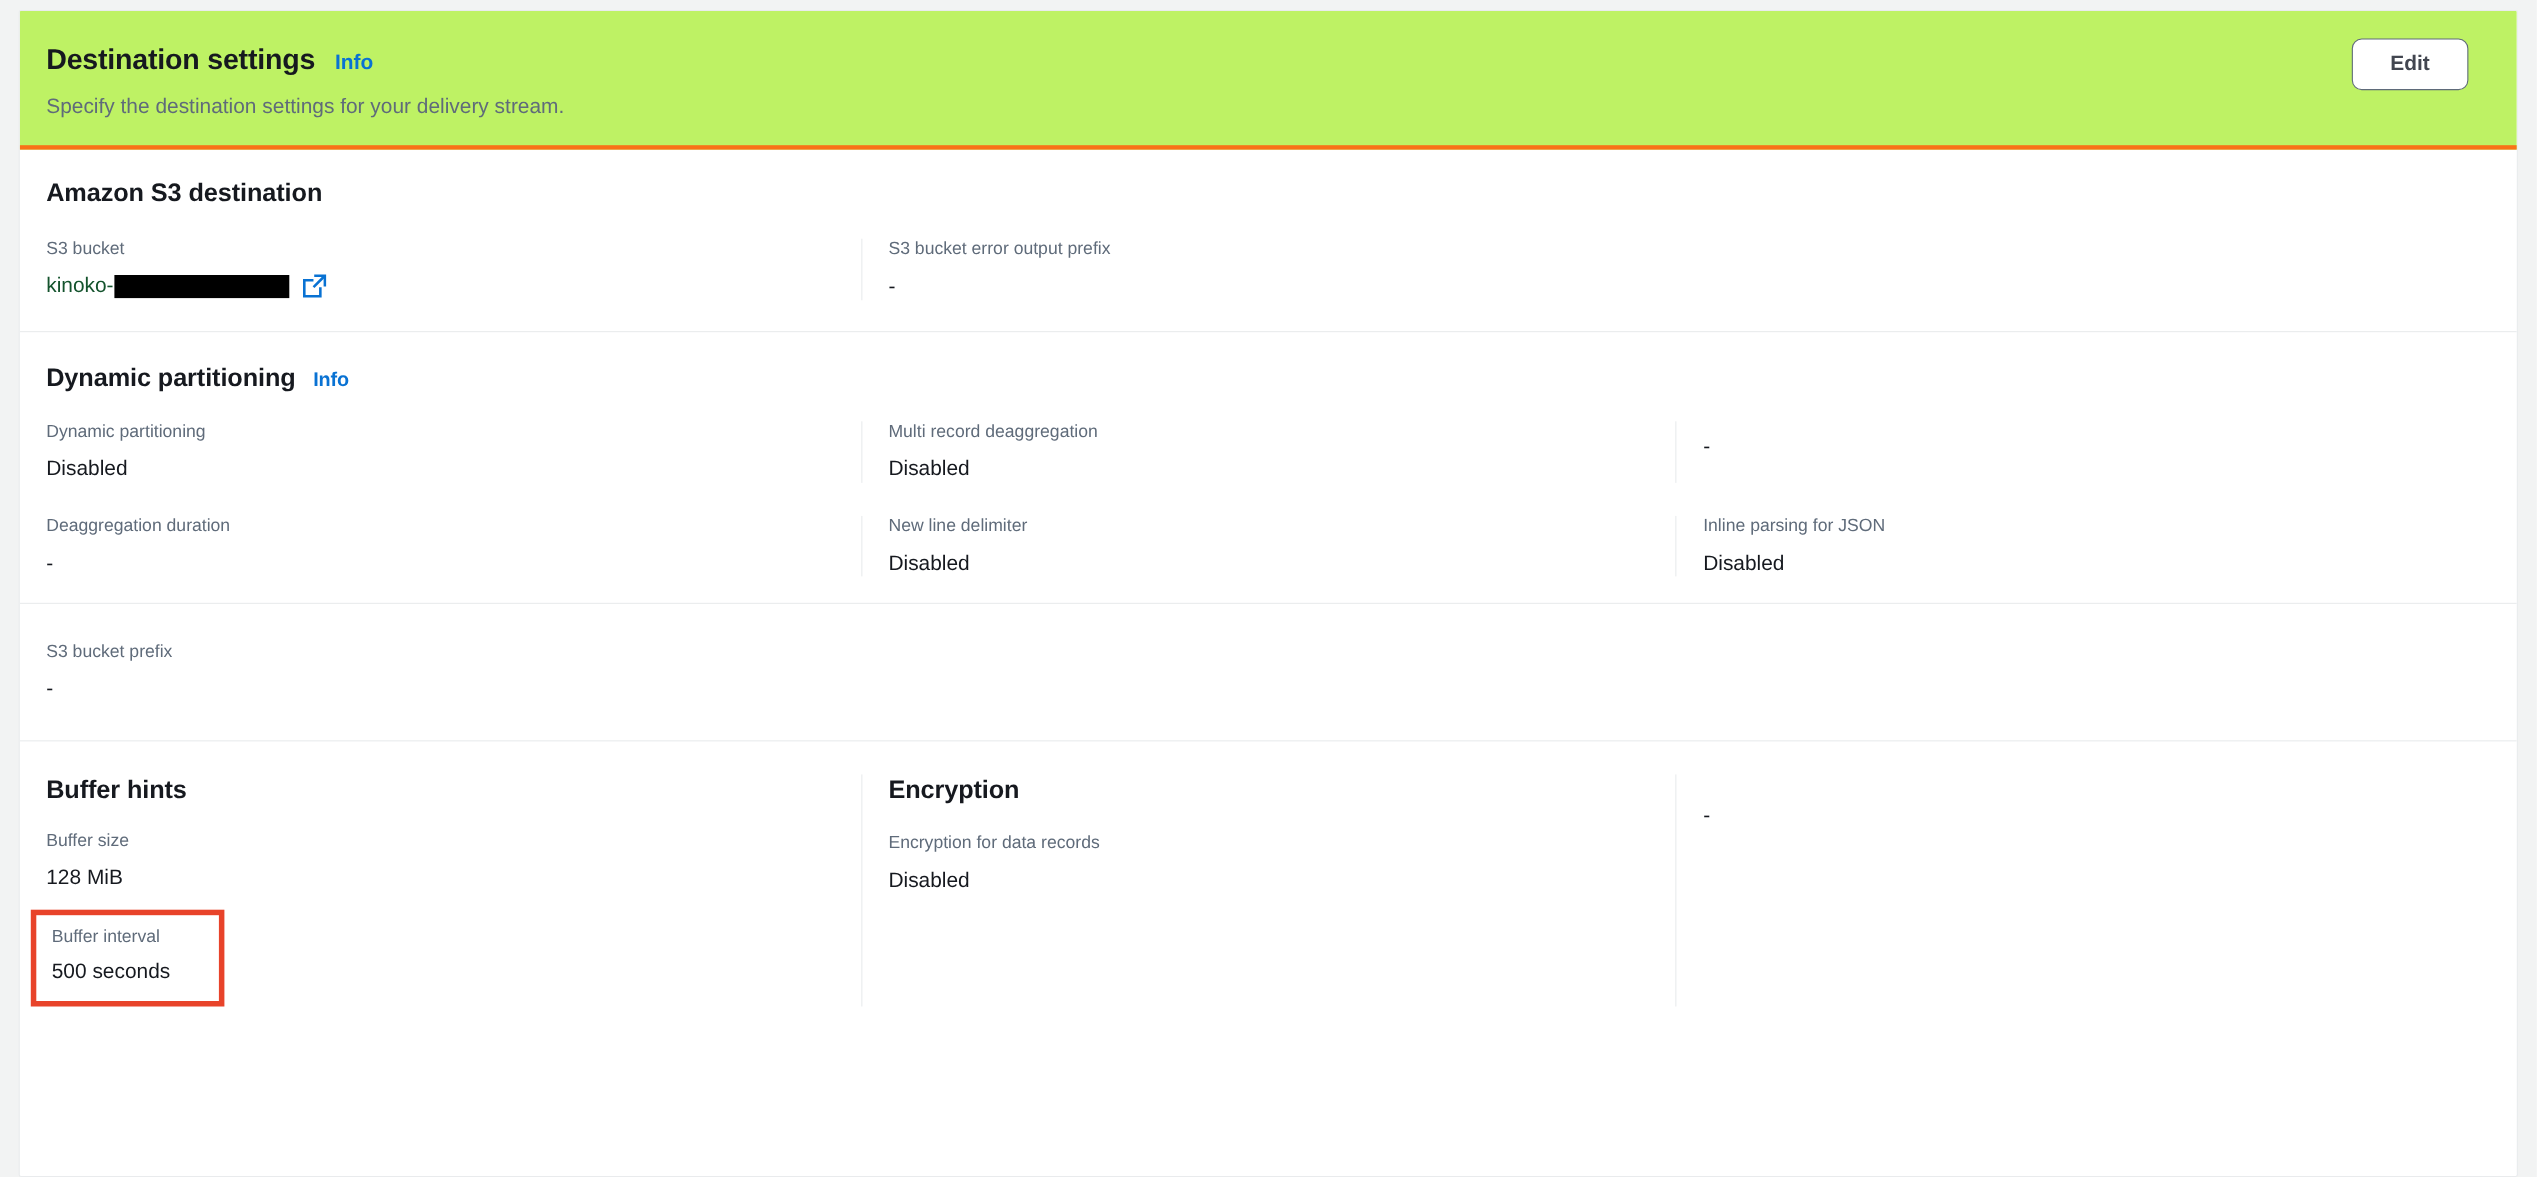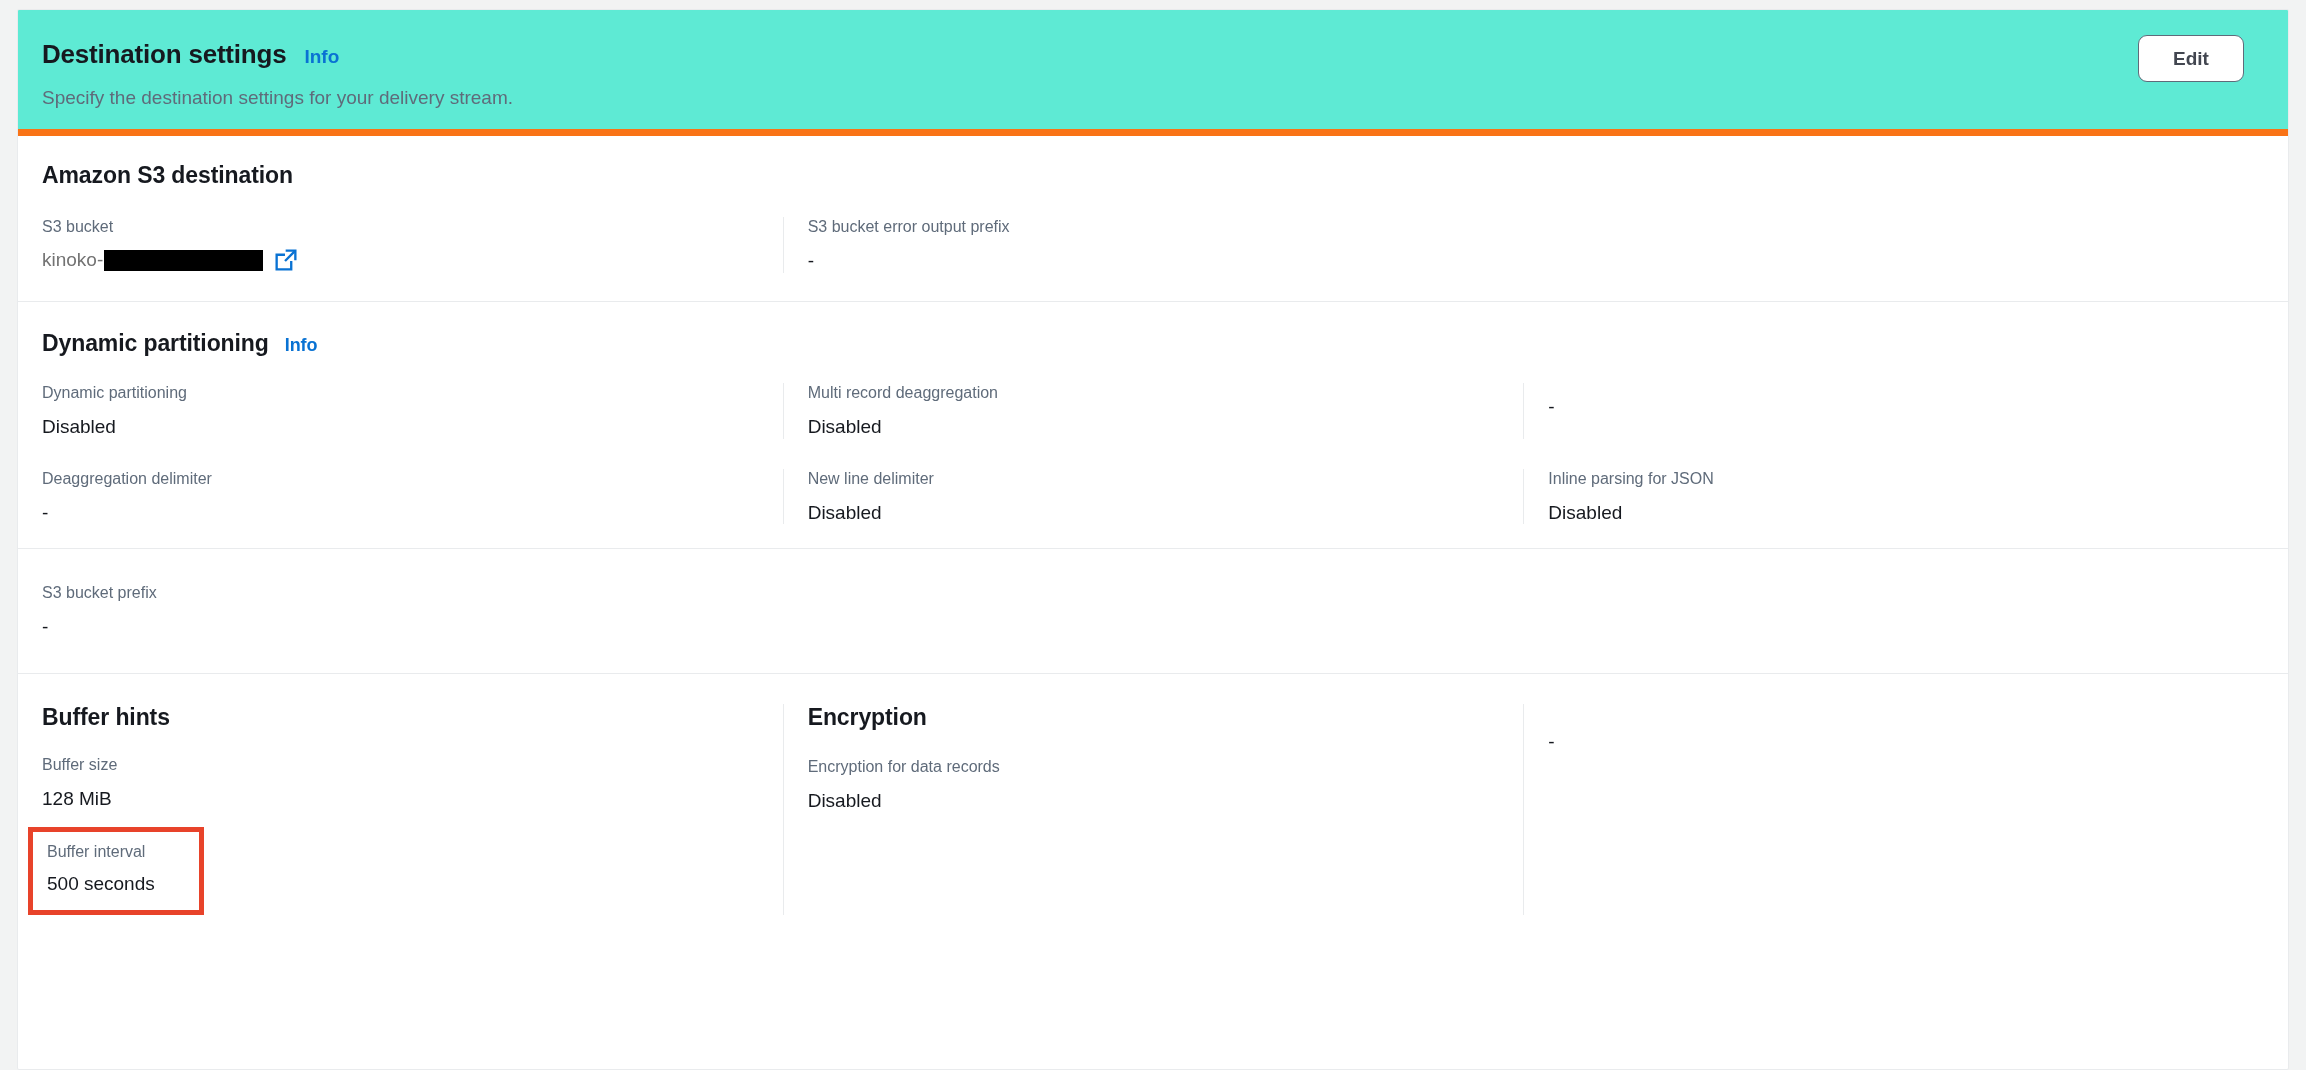--- a/index.html
+++ b/index.html
@@ -25,22 +25,22 @@
     background: #ffffff;
     border: 1px solid #e9ebed;
     border-radius: 2px;
     overflow: hidden;
   }
 
   
   .panel-header {
     position: relative;
     height: 126px;
-    background: #5eead4;
-    border-bottom: 7px solid #f97316;
+    background: #bef264;
+    border-bottom: 4px solid #f97316;
     padding: 30px 40px 0 24px;
   }
   .header-titleline {
     display: flex;
     align-items: baseline;
     gap: 18px;
   }
   .panel-title {
     font-size: 26px;
     font-weight: 700;
@@ -130,21 +130,21 @@
   }
 
   .bucket-link-row {
     margin-top: 12px;
     display: flex;
     align-items: center;
     gap: 12px;
   }
   .bucket-link {
     font-size: 19px;
-    color: #737373;
+    color: #14532d;
     text-decoration: none;
     cursor: pointer;
     display: flex;
     align-items: center;
   }
   .redaction {
     display: inline-block;
     width: 159px;
     height: 21px;
     background: #000000;
@@ -231,21 +231,21 @@
           <div class="field-label">Multi record deaggregation</div>
           <div class="field-value">Disabled</div>
         </div>
         <div class="cell divided">
           <div class="field-value">-</div>
         </div>
       </div>
 
       <div class="grid3" style="margin-top:30px;">
         <div class="cell">
-          <div class="field-label">Deaggregation delimiter</div>
+          <div class="field-label">Deaggregation duration</div>
           <div class="field-value">-</div>
         </div>
         <div class="cell divided">
           <div class="field-label">New line delimiter</div>
           <div class="field-value">Disabled</div>
         </div>
         <div class="cell divided">
           <div class="field-label">Inline parsing for JSON</div>
           <div class="field-value">Disabled</div>
         </div>

